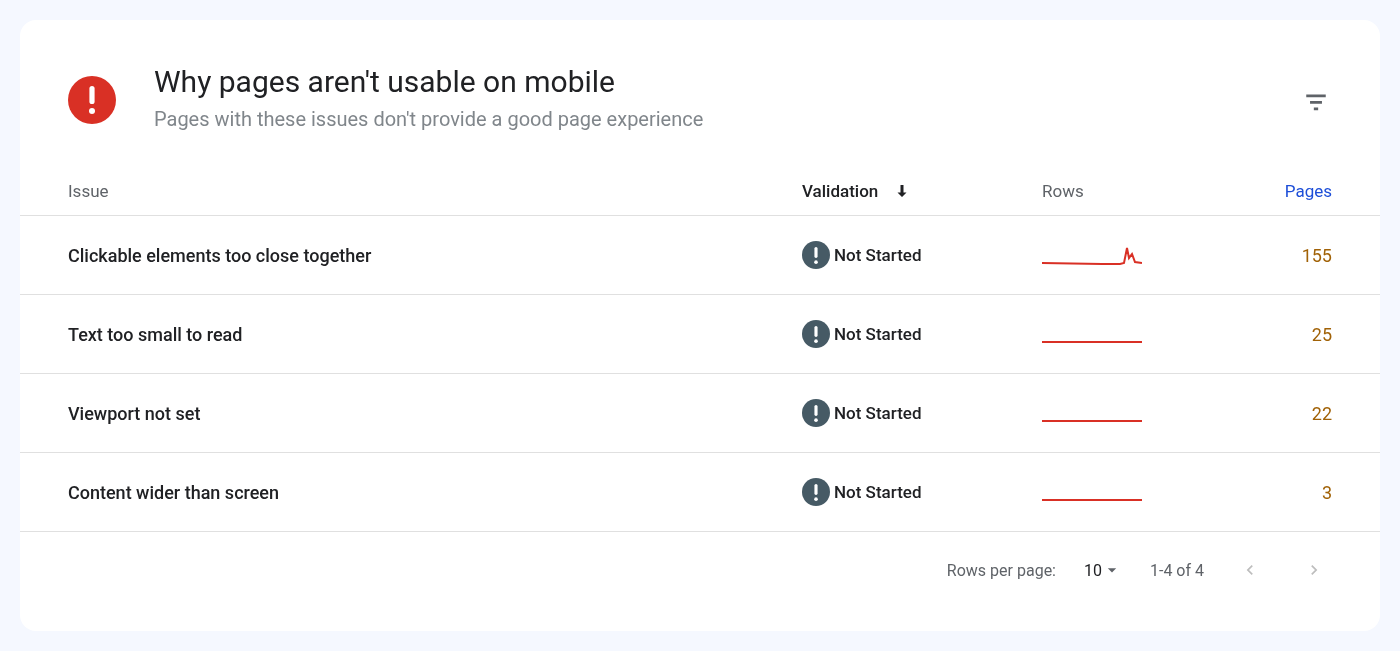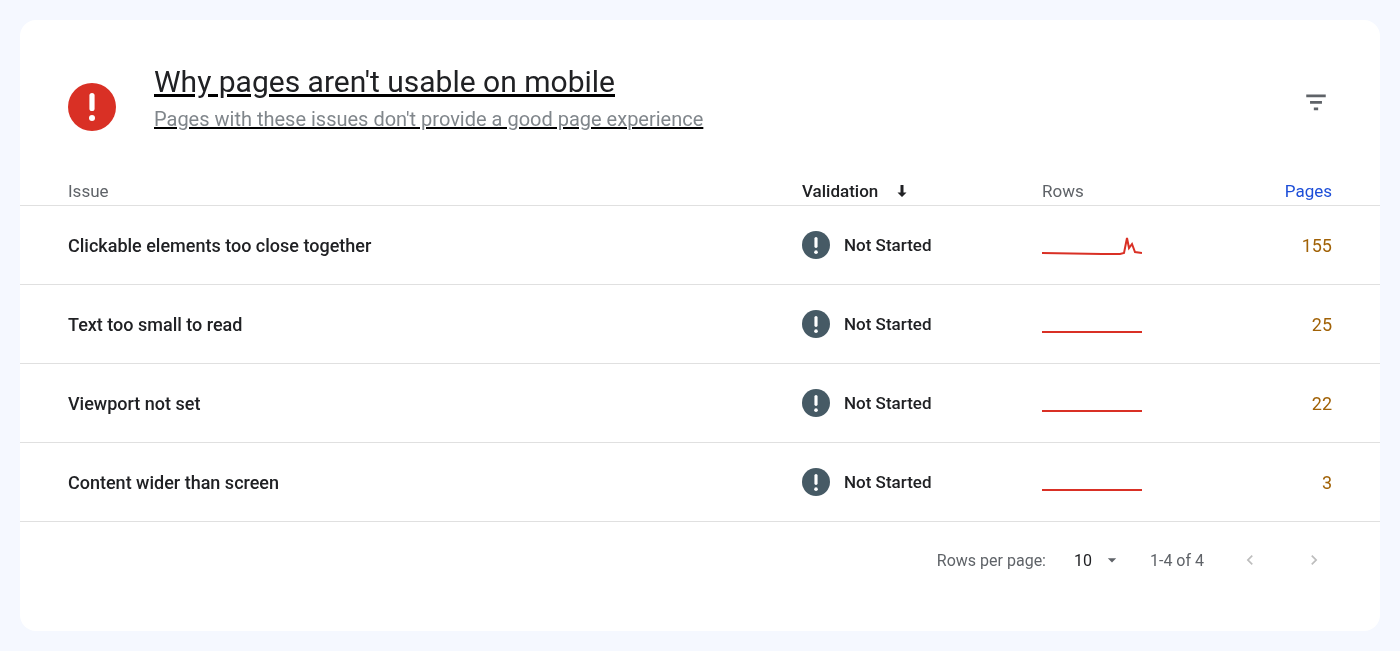--- a/index.html
+++ b/index.html
@@ -17,24 +17,23 @@
     .card {
       background: #fff;
       border-radius: 16px;
       width: 100%;
       height: 100%;
       padding: 0;
       overflow: hidden;
     }
     .header {
       display: flex;
-      align-items: flex-end;
+      align-items: center;
       padding: 44px 48px 32px 48px;
       position: relative;
-      text-decoration: underline;
     }
     .header-icon {
       width: 48px;
       height: 48px;
       border-radius: 50%;
       background: #d93025;
       display: flex;
       align-items: center;
       justify-content: center;
       flex-shrink: 0;
@@ -77,21 +76,21 @@
       width: 26px;
       height: 26px;
       fill: #5f6368;
     }
     .table {
       width: 100%;
     }
     .table-header {
       display: flex;
       align-items: flex-end;
-      padding: 18px 48px 4px 48px;
+      padding: 18px 48px 14px 48px;
       border-bottom: 1px solid #e0e0e0;
     }
     .col-issue {
       flex: 1;
       color: #5f6368;
       font-size: 17px;
     }
     .col-validation {
       width: 240px;
       display: flex;
@@ -128,21 +127,21 @@
     .issue-text {
       flex: 1;
       font-size: 18px;
       color: #202124;
       font-weight: 500;
     }
     .validation-cell {
       width: 240px;
       display: flex;
       align-items: center;
-      gap: 14px;
+      gap: 4px;
     }
     .validation-icon {
       width: 28px;
       height: 28px;
       border-radius: 50%;
       background: #465a65;
       display: flex;
       align-items: center;
       justify-content: center;
       flex-shrink: 0;
@@ -177,21 +176,20 @@
       align-items: center;
       justify-content: flex-end;
       padding: 20px 48px;
       gap: 28px;
       color: #5f6368;
       font-size: 16px;
     }
     .rows-select {
       display: flex;
       align-items: center;
-      gap: 10px;
       cursor: pointer;
     }
     .rows-select-value {
       color: #202124;
     }
     .dropdown-arrow {
       width: 20px;
       height: 20px;
       fill: #5f6368;
     }

